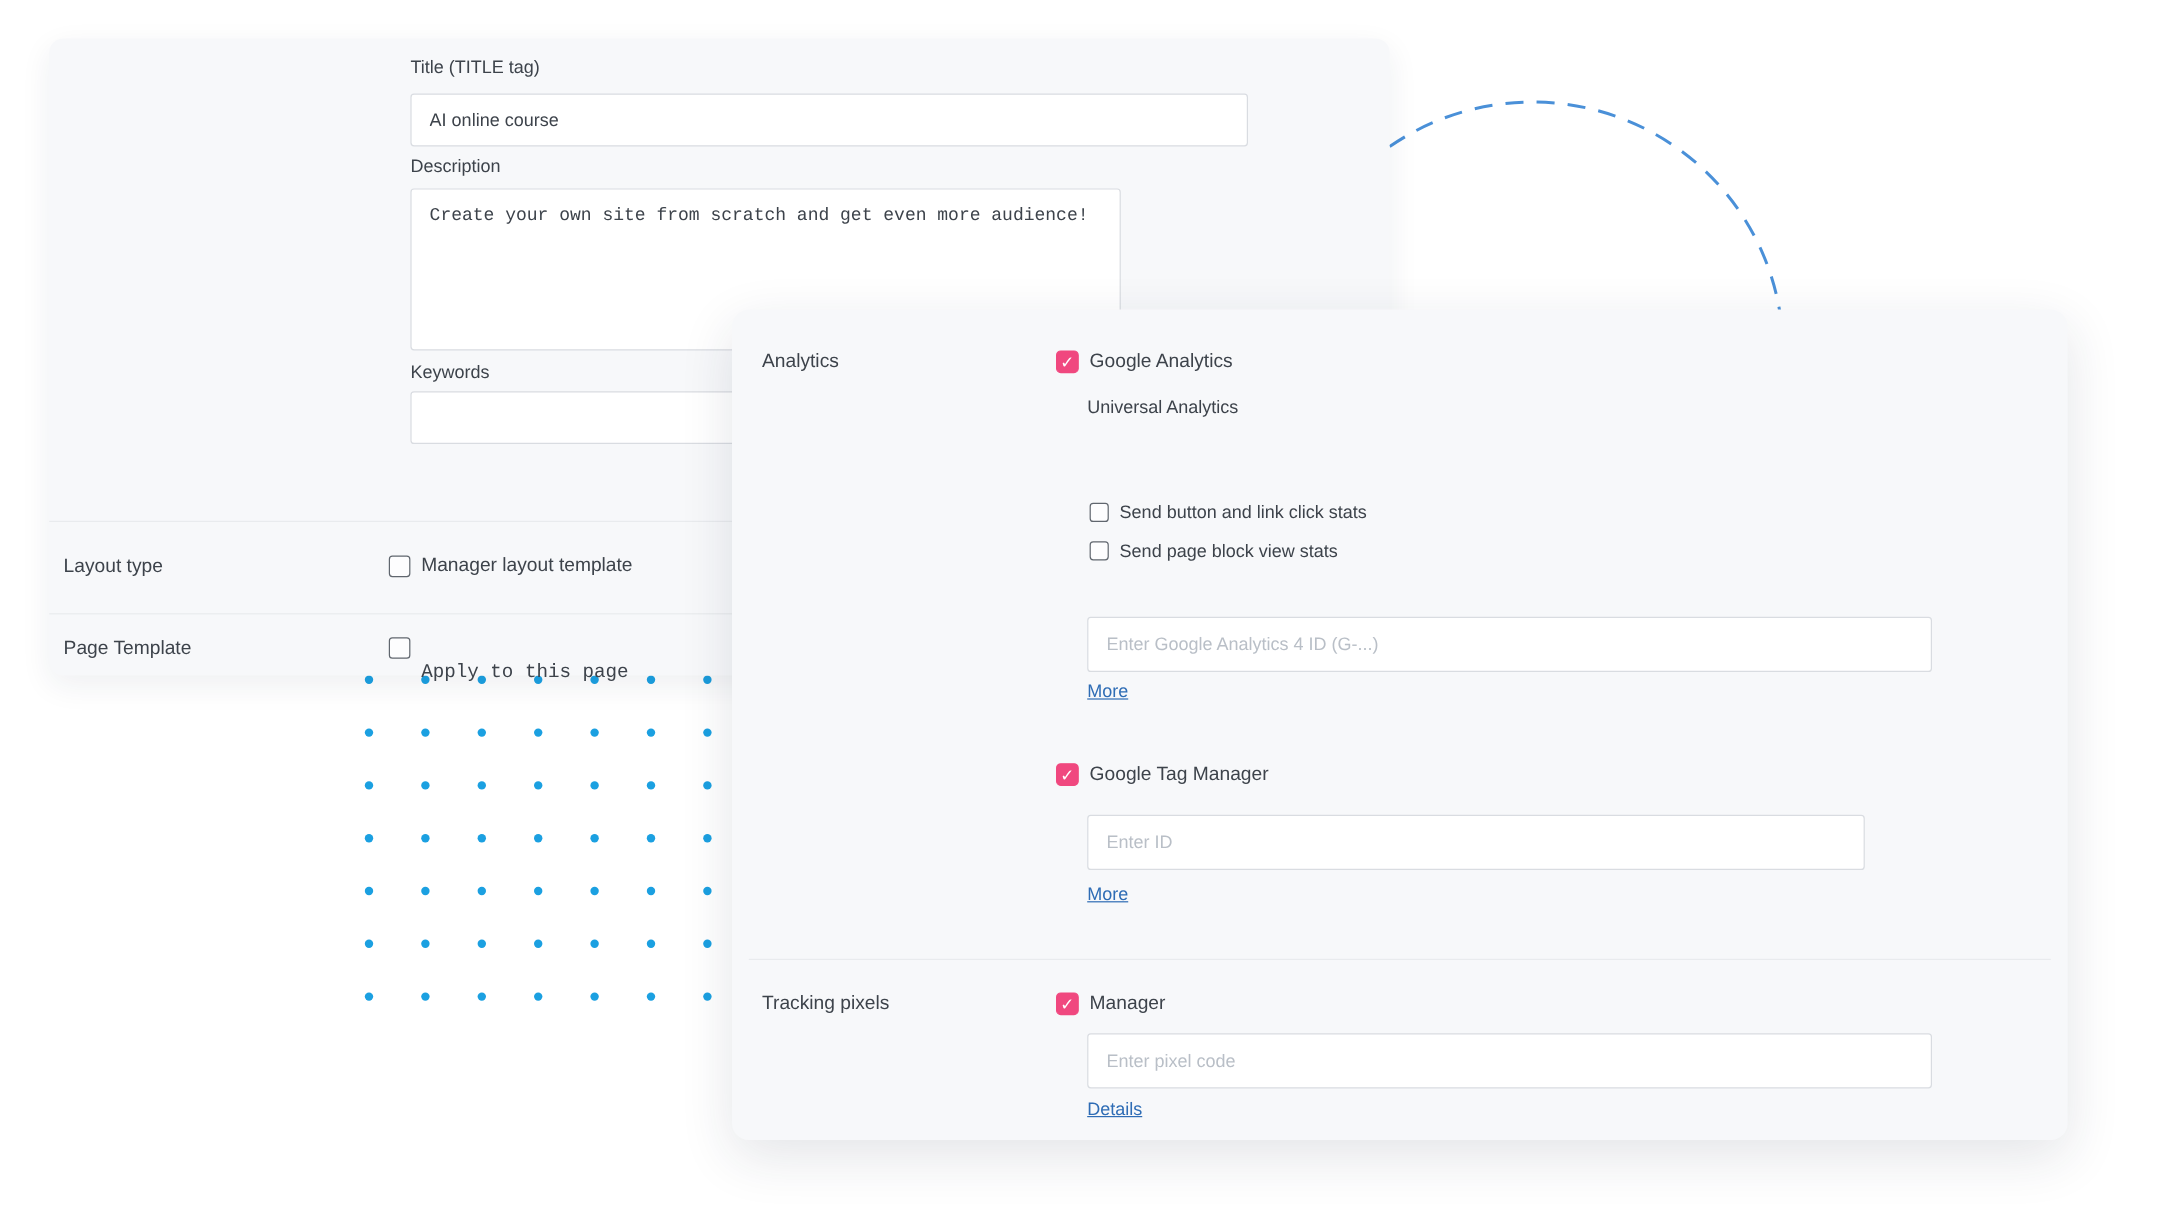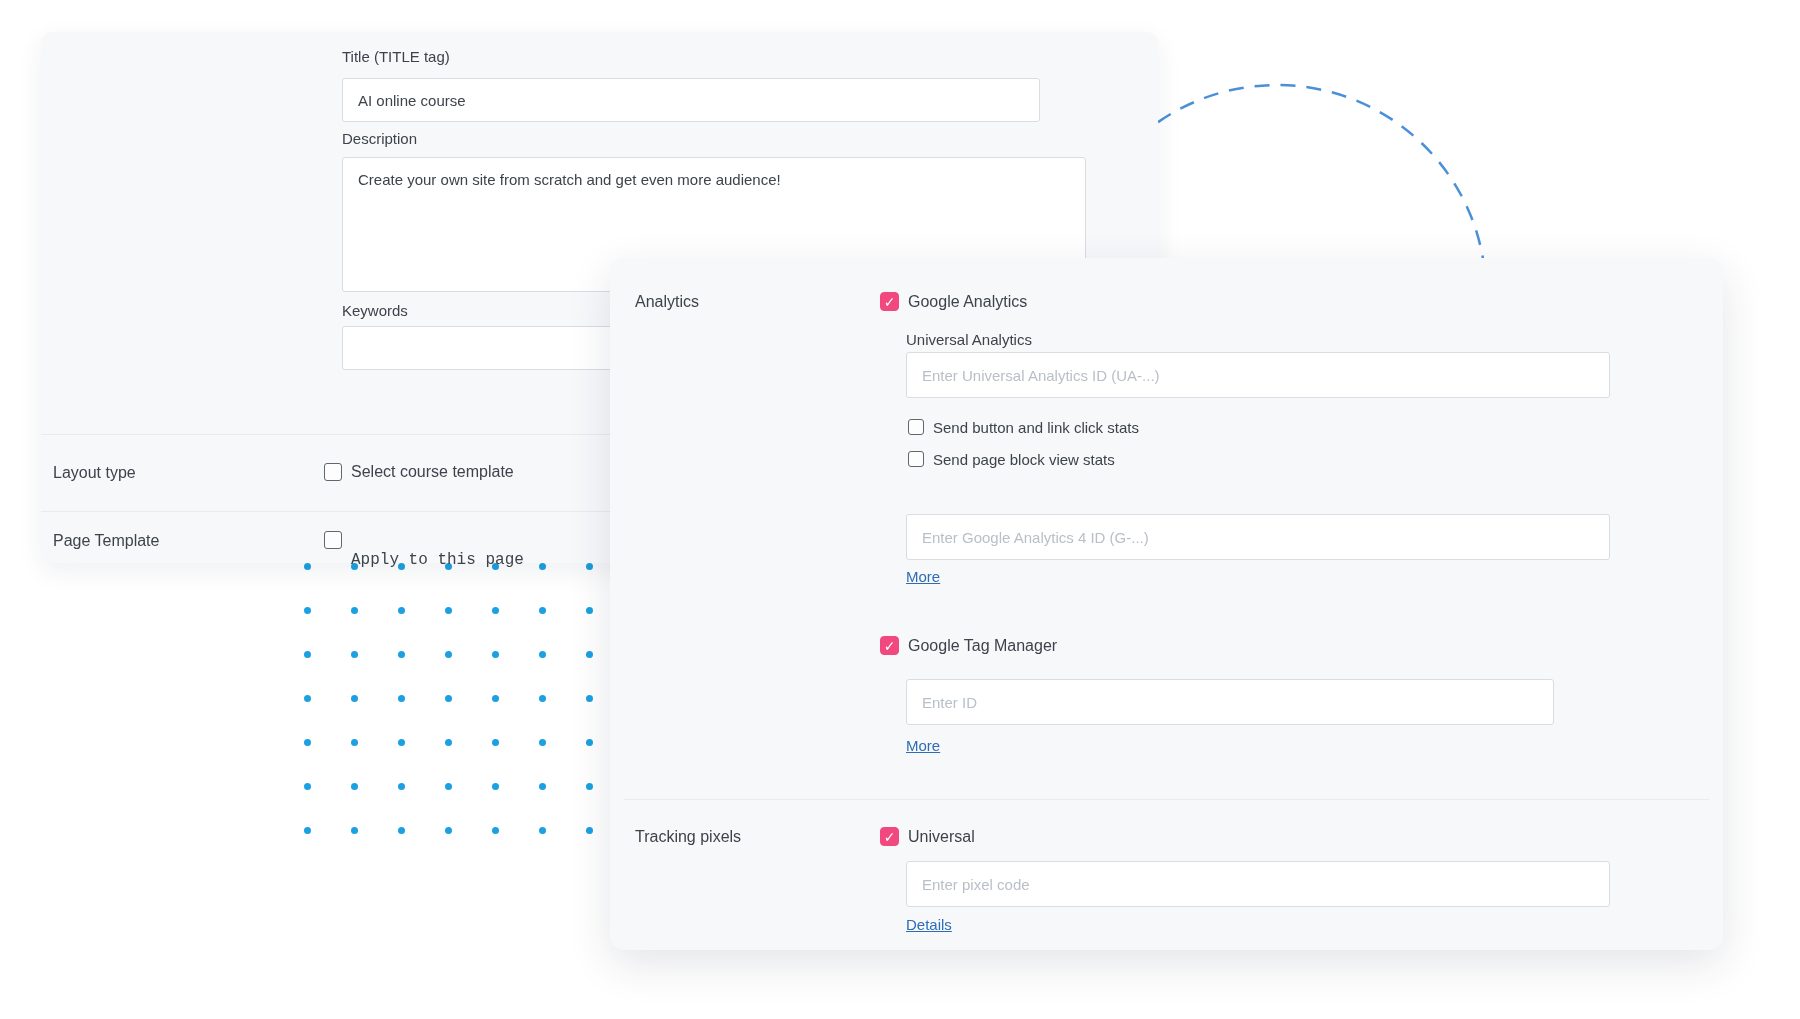--- a/index.html
+++ b/index.html
@@ -118,52 +118,51 @@
       <div class="dot" style="height: 7px; width: 7px; left: 538.5px; top: 826.5px;"></div>
       <div class="dot" style="height: 7px; width: 7px; left: 585.5px; top: 826.5px;"></div>
     </div>
 </div>
 
 <div class="card" id="seo-card">
   <div class="lbl" style="left:301px;top:15px;">Title (TITLE tag)</div>
   <input class="inp" style="left: 301px; top: 46px; width: 698px; height: 44px;" value="AI online course">
 
   <div class="lbl" style="left:301px;top:97px;">Description</div>
-  <textarea class="inp" style="left: 301px; top: 125px; width: 744px; height: 135px;">Create your own site from scratch and get even more audience!</textarea>
+  <textarea class="inp" style="left: 301px; top: 125px; width: 592px; height: 135px; font-family: Liberation Mono, monospace;">Create your own site from scratch and get even more audience!</textarea>
 
   <div class="lbl" style="left:301px;top:269px;">Keywords</div>
   <input class="inp" style="left: 301px; top: 294px; width: 744px; height: 44px;" value="">
 
   <div class="hr" style="left:0;top:402px;width:100%;"></div>
 
   <div class="lbl16" style="left:12px;top:431px;">Layout type</div>
   <span class="cb cb-md" style="left:283px;top:431px;">
     
   </span>
-  <div class="lbl16" style="left:310px;top:430px;">Select course template</div>
+  <div class="lbl16" style="left:310px;top:430px;">Manager layout template</div>
 
   <div class="hr" style="left:0;top:479px;width:100%;"></div>
 
   <div class="lbl16" style="left:12px;top:499px;">Page Template</div>
   <span class="cb cb-md" style="left:283px;top:499px;">
     
   </span>
   <div class="lbl16" style="left:310px;top:518px;font-family:Liberation Mono, monospace;">Apply to this page</div>
 </div>
 
 <div class="card" id="analytics-card">
   <div class="lbl16" style="left:25px;top:34px;">Analytics</div>
 
   <span class="cb cb-lg checked" style="left:270px;top:34px;">
     <span class="check-glyph">✓</span>
   </span>
   <div class="lbl16" style="left:298px;top:34px;">Google Analytics</div>
 
   <div class="lbl" style="left:296px;top:72px;">Universal Analytics</div>
-  <input class="inp" style="left: 296px; top: 94px; width: 704px; height: 46px;" placeholder="Enter Universal Analytics ID (UA-...)">
 
   <span class="cb cb-sm" style="left:298px;top:161px;">
     
   </span>
   <div class="lbl" style="left:323px;top:160px;">Send button and link click stats</div>
 
   <span class="cb cb-sm" style="left:298px;top:193px;">
     
   </span>
   <div class="lbl" style="left:323px;top:192px;">Send page block view stats</div>
@@ -178,16 +177,16 @@
   <div class="lbl16" style="left:298px;top:378px;">Google Tag Manager</div>
   <input class="inp" style="left: 296px; top: 421px; width: 648px; height: 46px;" placeholder="Enter ID">
   <div class="link" style="left:296px;top:478px;">More</div>
 
   <div class="hr" style="left:14px;top:541px;width:calc(100% - 28px);"></div>
 
   <div class="lbl16" style="left:25px;top:569px;">Tracking pixels</div>
   <span class="cb cb-lg checked" style="left:270px;top:569px;">
     <span class="check-glyph">✓</span>
   </span>
-  <div class="lbl16" style="left:298px;top:569px;">Universal</div>
+  <div class="lbl16" style="left:298px;top:569px;">Manager</div>
   <input class="inp" style="left: 296px; top: 603px; width: 704px; height: 46px;" placeholder="Enter pixel code">
   <div class="link" style="left:296px;top:657px;">Details</div>
 </div>
 
 </body></html>

